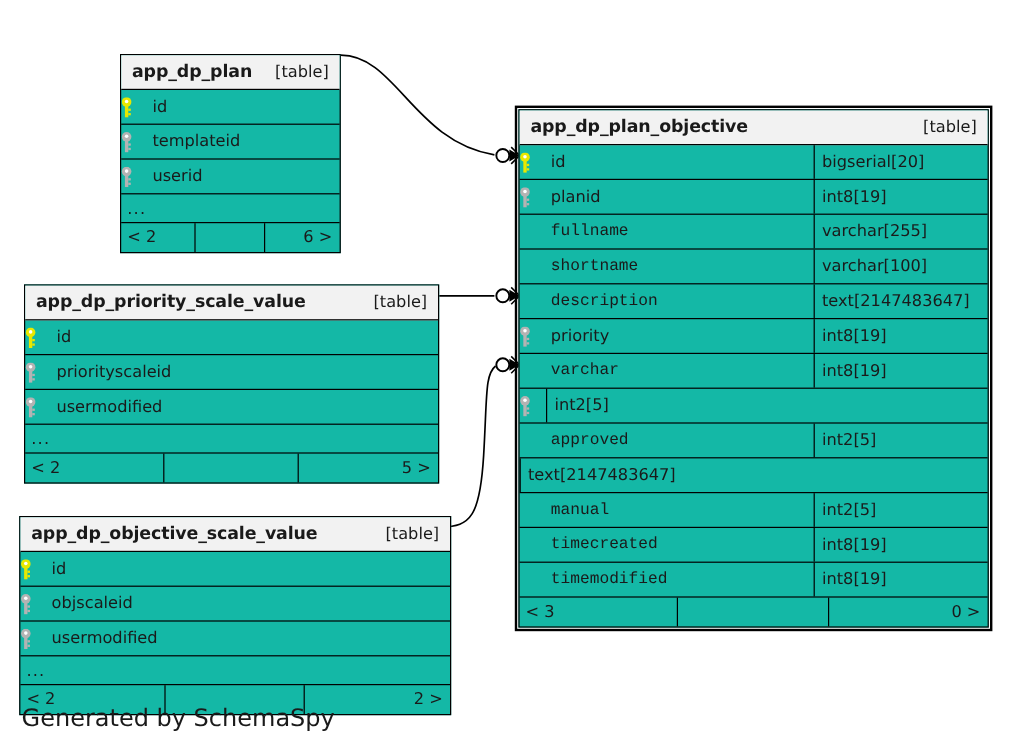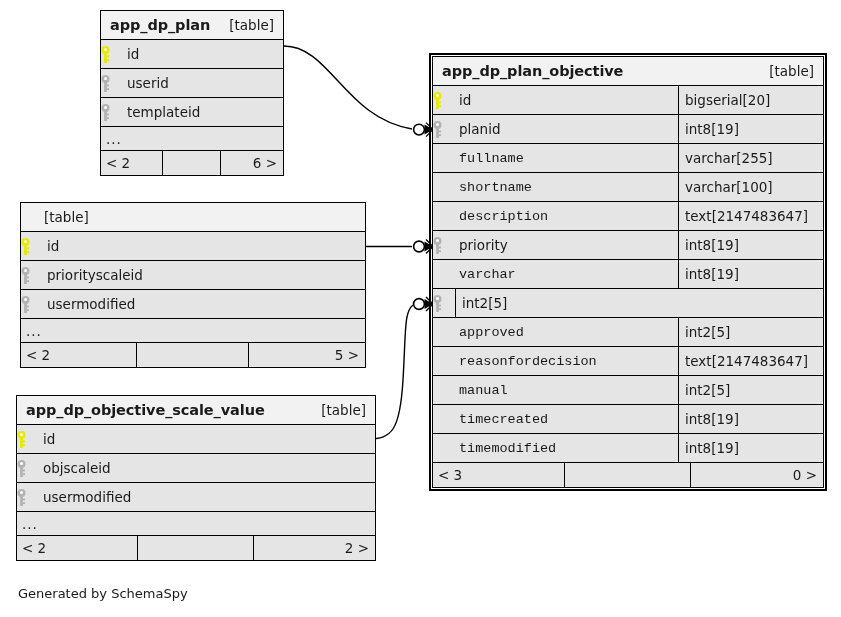--- a/index.html
+++ b/index.html
@@ -31,23 +31,24 @@
     width: 841px;
     height: 617px;
     pointer-events: none;
     z-index: 1;
   }
 
   
   .db-table {
     position: absolute;
     box-sizing: border-box;
-    background: #e5e5e5;
+    background: #14b8a6;
     border: 1px solid #000000;
     z-index: 2;
+    margin-top: 35px;
   }
   .db-table.emphasized {
     border: 1px solid #000000;
     outline: 2px solid #000000;
     outline-offset: 1px;
   }
 
   .tbl-header {
     box-sizing: border-box;
     background: #f2f2f2;
@@ -143,21 +144,21 @@
   .foot-left   { flex: 1 1 0; padding-left: 5px; justify-content: flex-start; }
   .foot-mid    { flex: 1 1 0; border-left: 1px solid #000000; }
   .foot-right  { flex: 1 1 0; border-left: 1px solid #000000;
                  padding-right: 6px; justify-content: flex-end; }
 
   
   #generated-caption {
     position: absolute;
     left: 18px;
     top: 586px;
-    font-size: 13px;
+    font-size: 20px;
     color: #1a1a1a;
     white-space: nowrap;
     z-index: 2;
   }
 
   
   #table-app_dp_plan               { left: 100px; top: 10px;  width: 184px; }
   #table-app_dp_priority_scale_value { left: 20px;  top: 202px; width: 346px; }
   #table-app_dp_objective_scale_value{ left: 16px;  top: 395px; width: 360px; }
   #table-app_dp_plan_objective     { left: 432px; top: 56px;  width: 392px; }
@@ -211,44 +212,45 @@
       <div class="tbl-row">
         <span class="key-slot">
           <svg class="key-ico" width="9" height="17" viewBox="0 0 9 17">
             <circle cx="4.5" cy="4" r="4" fill="#b3b3b3"></circle>
             <circle cx="4.5" cy="3.6" r="1.5" fill="#ffffff"></circle>
             <rect x="3.1" y="6" width="2.8" height="11" fill="#b3b3b3"></rect>
             <rect x="5.9" y="9.5" width="2.1" height="1.9" fill="#b3b3b3"></rect>
             <rect x="5.9" y="13.2" width="2.1" height="1.9" fill="#b3b3b3"></rect>
           </svg>
         </span>
+        <span class="col-name col-label">templateid</span>
+      </div>
+      <div class="tbl-row">
+        <span class="key-slot">
+          <svg class="key-ico" width="9" height="17" viewBox="0 0 9 17">
+            <circle cx="4.5" cy="4" r="4" fill="#b3b3b3"></circle>
+            <circle cx="4.5" cy="3.6" r="1.5" fill="#ffffff"></circle>
+            <rect x="3.1" y="6" width="2.8" height="11" fill="#b3b3b3"></rect>
+            <rect x="5.9" y="9.5" width="2.1" height="1.9" fill="#b3b3b3"></rect>
+            <rect x="5.9" y="13.2" width="2.1" height="1.9" fill="#b3b3b3"></rect>
+          </svg>
+        </span>
         <span class="col-name col-label">userid</span>
-      </div>
-      <div class="tbl-row">
-        <span class="key-slot">
-          <svg class="key-ico" width="9" height="17" viewBox="0 0 9 17">
-            <circle cx="4.5" cy="4" r="4" fill="#b3b3b3"></circle>
-            <circle cx="4.5" cy="3.6" r="1.5" fill="#ffffff"></circle>
-            <rect x="3.1" y="6" width="2.8" height="11" fill="#b3b3b3"></rect>
-            <rect x="5.9" y="9.5" width="2.1" height="1.9" fill="#b3b3b3"></rect>
-            <rect x="5.9" y="13.2" width="2.1" height="1.9" fill="#b3b3b3"></rect>
-          </svg>
-        </span>
-        <span class="col-name col-label">templateid</span>
       </div>
       <div class="tbl-ellipsis">...</div>
       <div class="tbl-footer">
         <span class="foot-cell foot-left">&lt; 2</span>
         <span class="foot-cell foot-mid"></span>
         <span class="foot-cell foot-right">6 &gt;</span>
       </div>
     </div>
 
   <div class="db-table" id="table-app_dp_priority_scale_value">
       <div class="tbl-header">
+        <span class="tbl-name">app_dp_priority_scale_value</span>
         <span class="tbl-kind">[table]</span>
       </div>
       <div class="tbl-row">
         <span class="key-slot">
           <svg class="key-ico" width="9" height="17" viewBox="0 0 9 17">
             <circle cx="4.5" cy="4" r="4" fill="#e8e800"></circle>
             <circle cx="4.5" cy="3.6" r="1.5" fill="#ffffff"></circle>
             <rect x="3.1" y="6" width="2.8" height="11" fill="#e8e800"></rect>
             <rect x="5.9" y="9.5" width="2.1" height="1.9" fill="#e8e800"></rect>
             <rect x="5.9" y="13.2" width="2.1" height="1.9" fill="#e8e800"></rect>
@@ -407,21 +409,20 @@
             <rect x="5.9" y="13.2" width="2.1" height="1.9" fill="#b3b3b3"></rect>
           </svg>
         </span>
         <span class="col-type">int2[5]</span>
       </div>
       <div class="tbl-row">
         <span class="col-name indent-plain">approved</span>
         <span class="col-type">int2[5]</span>
       </div>
       <div class="tbl-row">
-        <span class="col-name indent-plain">reasonfordecision</span>
         <span class="col-type">text[2147483647]</span>
       </div>
       <div class="tbl-row">
         <span class="col-name indent-plain">manual</span>
         <span class="col-type">int2[5]</span>
       </div>
       <div class="tbl-row">
         <span class="col-name indent-plain">timecreated</span>
         <span class="col-type">int8[19]</span>
       </div>

